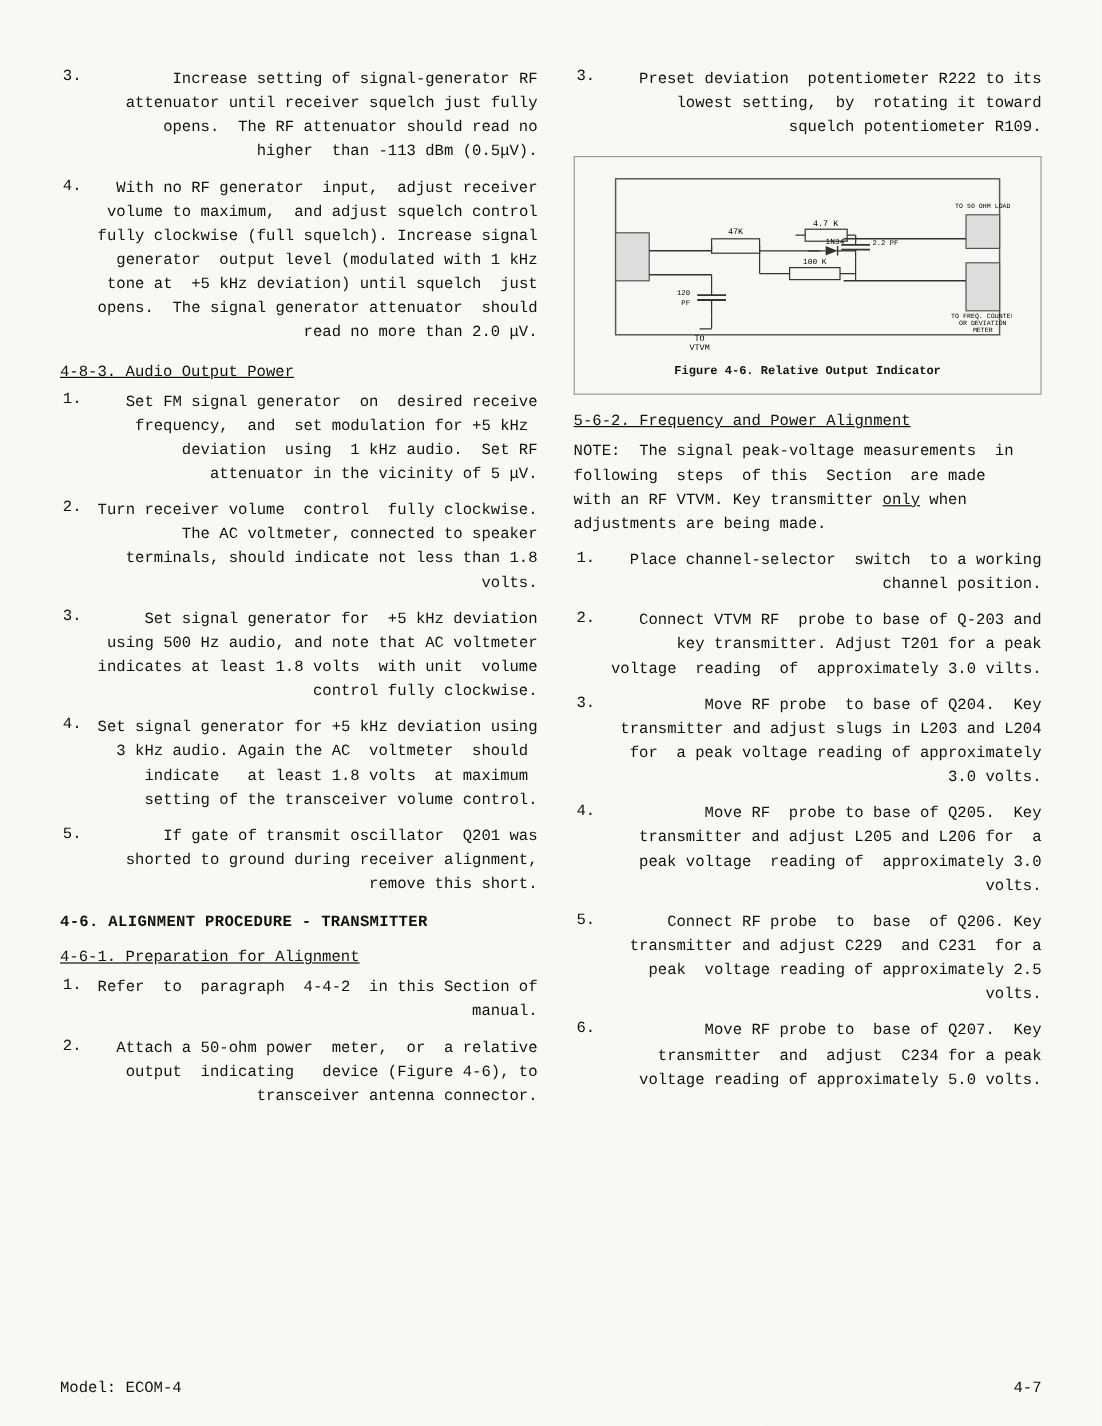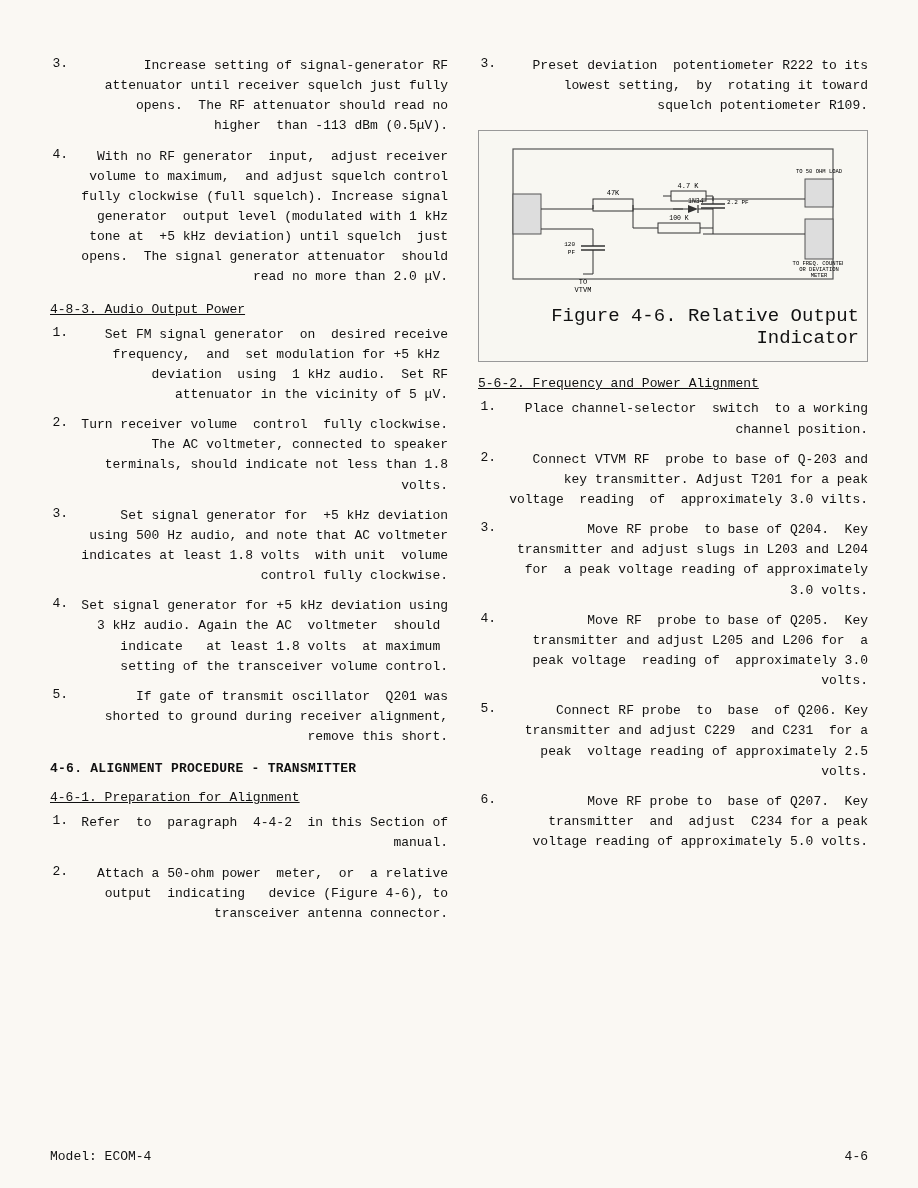--- a/index.html
+++ b/index.html
@@ -59,23 +59,23 @@
     }
     .underline { text-decoration: underline; }
     .figure-area {
       border: 1px solid #999;
       padding: 8px;
       margin: 14px 0 8px 0;
       background: #f8f7f2;
       position: relative;
     }
     .figure-caption {
-      text-align: right;
-      font-weight: normal;
-      font-size: 19px;
+      text-align: center;
+      font-weight: bold;
+      font-size: 10px;
       margin-top: 6px;
       margin-bottom: 4px;
     }
     .figure-inner {
       display: flex;
       justify-content: center;
       align-items: center;
       min-height: 160px;
     }
     .circuit-svg {
@@ -264,20 +264,23 @@
             <line x1="80" y1="135" x2="90" y2="135" stroke="#333" stroke-width="1"></line>
           </svg>
         </div>
         <div class="figure-caption">Figure 4-6.   Relative Output Indicator</div>
       </div>
 
       <div class="section-title">
         <span class="underline">5-6-2. Frequency and Power Alignment</span>
       </div>
 
+      <div class="note-block">
+        NOTE:&nbsp; The signal peak-voltage measurements&nbsp; in&nbsp; following&nbsp; steps&nbsp; of this&nbsp; Section&nbsp; are made&nbsp; with an RF VTVM. Key transmitter <span class="underline">only</span> when adjustments are being made.
+      </div>
 
       <div class="numbered-item">
         <span class="item-num">1.</span>
         <div class="item-content">
           Place channel-selector&nbsp; switch&nbsp; to a working channel position.
         </div>
       </div>
 
       <div class="numbered-item">
         <span class="item-num">2.</span>
@@ -312,16 +315,16 @@
         <div class="item-content">
           Move RF probe to&nbsp; base of Q207.&nbsp; Key transmitter&nbsp; and&nbsp; adjust&nbsp; C234 for a peak voltage reading of approximately 5.0 volts.
         </div>
       </div>
 
     </div>
   </div>
 
   <div class="footer">
     <span>Model: ECOM-4</span>
-    <span>4-6</span>
+    <span>4-7</span>
   </div>
 
 </div>
 
 </body></html>

